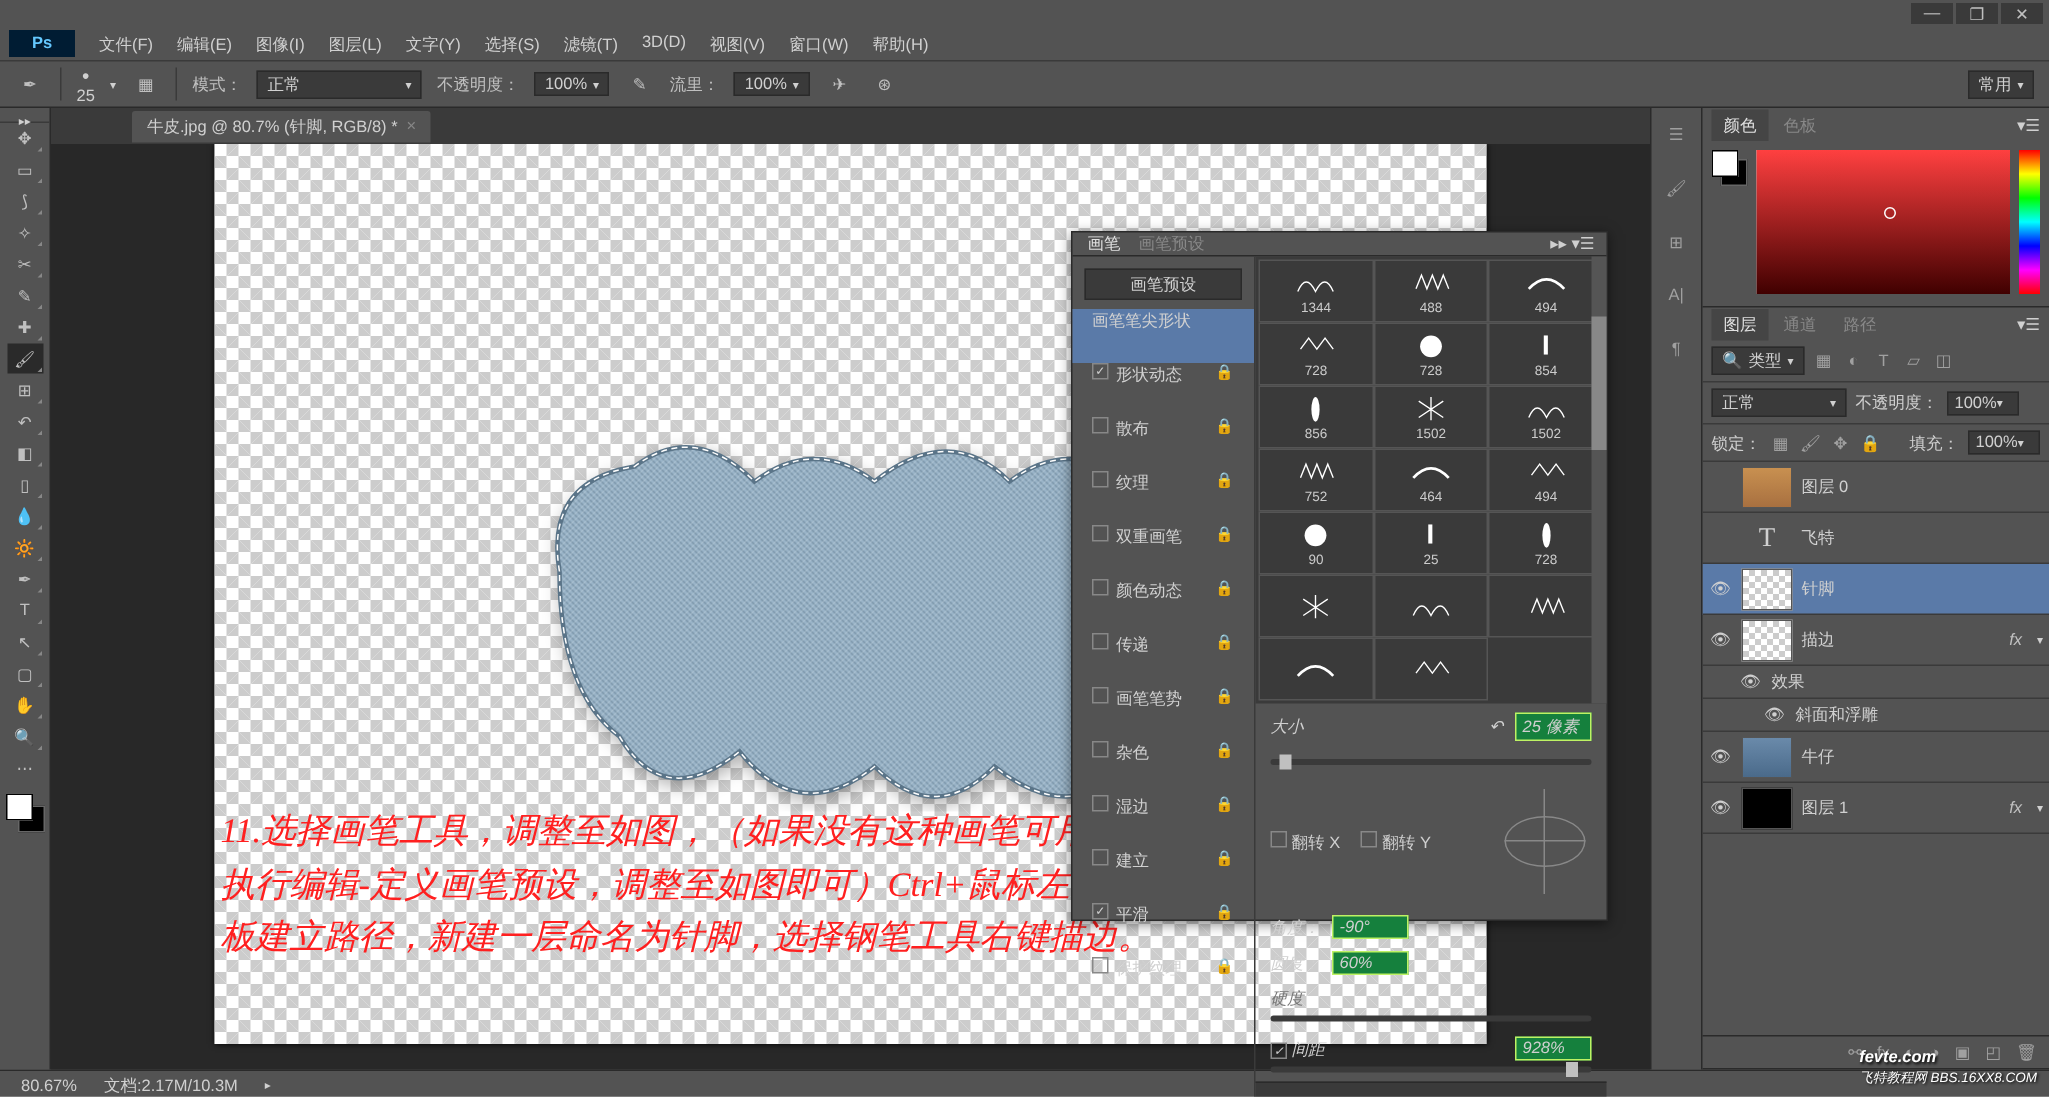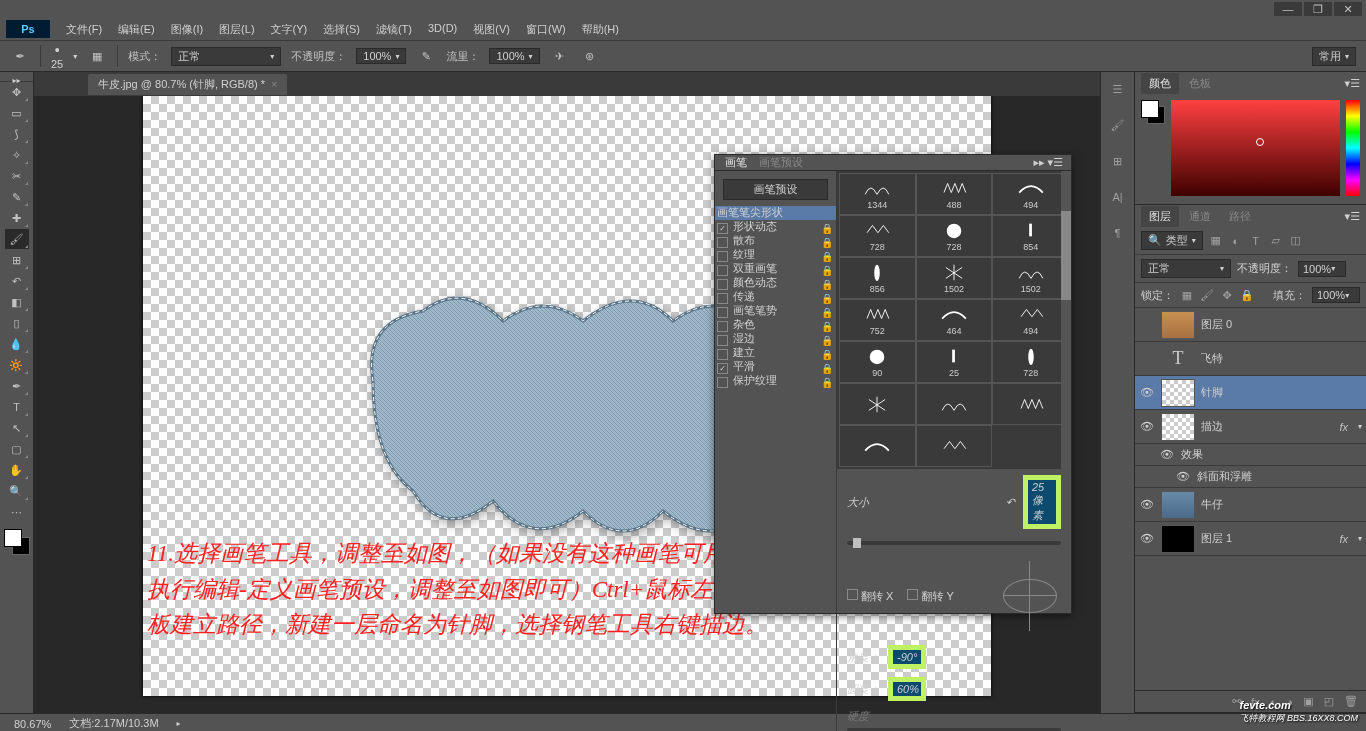--- a/index.html
+++ b/index.html
@@ -91,38 +91,38 @@
 
 
 .brush-panel { position: absolute; left: 714px; top: 154px; width: 358px; height: 460px; background: #535353; border: 1px solid #2a2a2a; z-index: 50; box-shadow: 0 2px 8px rgba(0,0,0,0.5); display: flex; flex-direction: column; }
 .bp-tabs { height: 24px; display: flex; align-items: center; padding-left: 10px; gap: 12px; border-bottom: 1px solid #2a2a2a; }
 .bp-tab { cursor: pointer; color: #888; }
 .bp-tab.active { color: #e0e0e0; }
 .bp-collapse { margin-left: auto; padding: 0 8px; }
 .bp-body { flex: 1; display: flex; }
 .bp-left { width: 122px; border-right: 1px solid #3a3a3a; padding: 4px 0; }
 .bp-preset-btn { margin: 4px 8px 6px; padding: 2px 10px; background: #3a3a3a; border: 1px solid #2a2a2a; text-align: center; cursor: pointer; }
-.bp-setting-row { height: 14px; display: flex; align-items: flex-end; padding: 0 2px; gap: 5px; cursor: pointer; }
+.bp-setting-row { height: 36px; display: flex; align-items: flex-start; padding: 0 13px; gap: 5px; cursor: pointer; }
 .bp-setting-row.active { background: #5a7aa8; }
 .bp-cb { width: 11px; height: 11px; border: 1px solid #888; display: inline-flex; align-items: center; justify-content: center; font-size: 8px; }
 .bp-lock { margin-left: auto; color: #888; font-size: 10px; }
 
 .bp-right { flex: 1; display: flex; flex-direction: column; }
 .brush-grid { display: grid; grid-template-columns: repeat(3, 1fr); gap: 0; padding: 2px; background: #3a3a3a; }
 .brush-cell { height: 42px; border: 1px solid #555; display: flex; flex-direction: column; align-items: center; justify-content: center; gap: 2px; position: relative; }
 .brush-cell svg { width: 30px; height: 20px; }
 .brush-num { font-size: 9px; color: #ccc; }
 .bp-slider-row { padding: 6px 10px; display: flex; align-items: center; gap: 8px; font-style: italic; }
 .bp-slider { flex: 1; height: 4px; background: #3a3a3a; position: relative; border-radius: 2px; }
 .bp-slider-thumb { position: absolute; left: 3%; top: -3px; width: 8px; height: 10px; background: #c0c0c0; }
 .bp-check-row { padding: 4px 10px; display: flex; align-items: center; gap: 14px; }
 .bp-value-row { padding: 4px 10px; display: flex; align-items: center; gap: 8px; font-style: italic; }
 .bp-angle-widget { width: 62px; height: 82px; position: relative; margin-left: auto; }
 .bp-ellipse { width: 54px; height: 34px; border: 1px solid #888; border-radius: 50%; position: absolute; top: 24px; left: 4px; }
-.bp-input { background: #0c4a6e; border: 5px solid #bef264; padding: 1px 4px; width: 38px; }
+.bp-input { background: #15803d; border: 1px solid #bef264; padding: 1px 4px; width: 51px; }
 .bp-preview { height: 56px; border-top: 1px solid #2a2a2a; background: #3a3a3a; display: flex; align-items: center; padding: 0 14px; }
 .bp-preview svg { width: 100%; height: 40px; }
 
 .chevron { font-size: 8px; }
 
 .watermark { position: absolute; right: 8px; bottom: 6px; color: #fff; font-weight: bold; font-style: italic; text-shadow: 1px 1px 2px #000; font-size: 15px; z-index: 200; }
 .watermark small { display: block; font-size: 9px; font-weight: normal; }
 </style>
 </head>
 <body>

